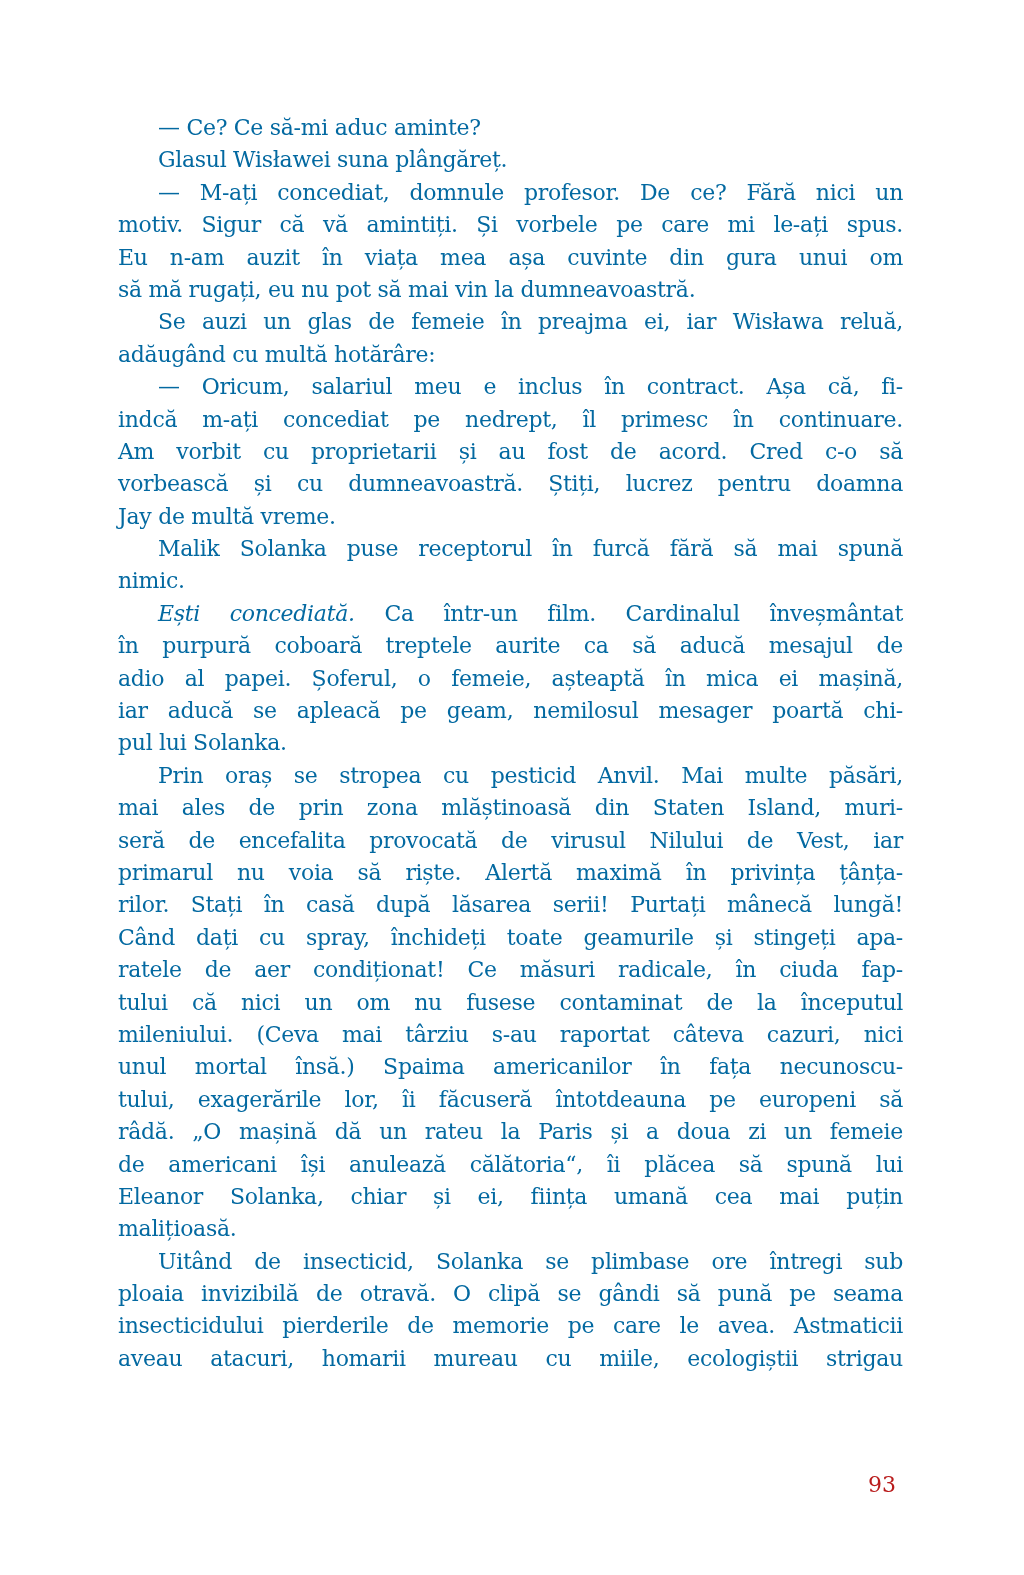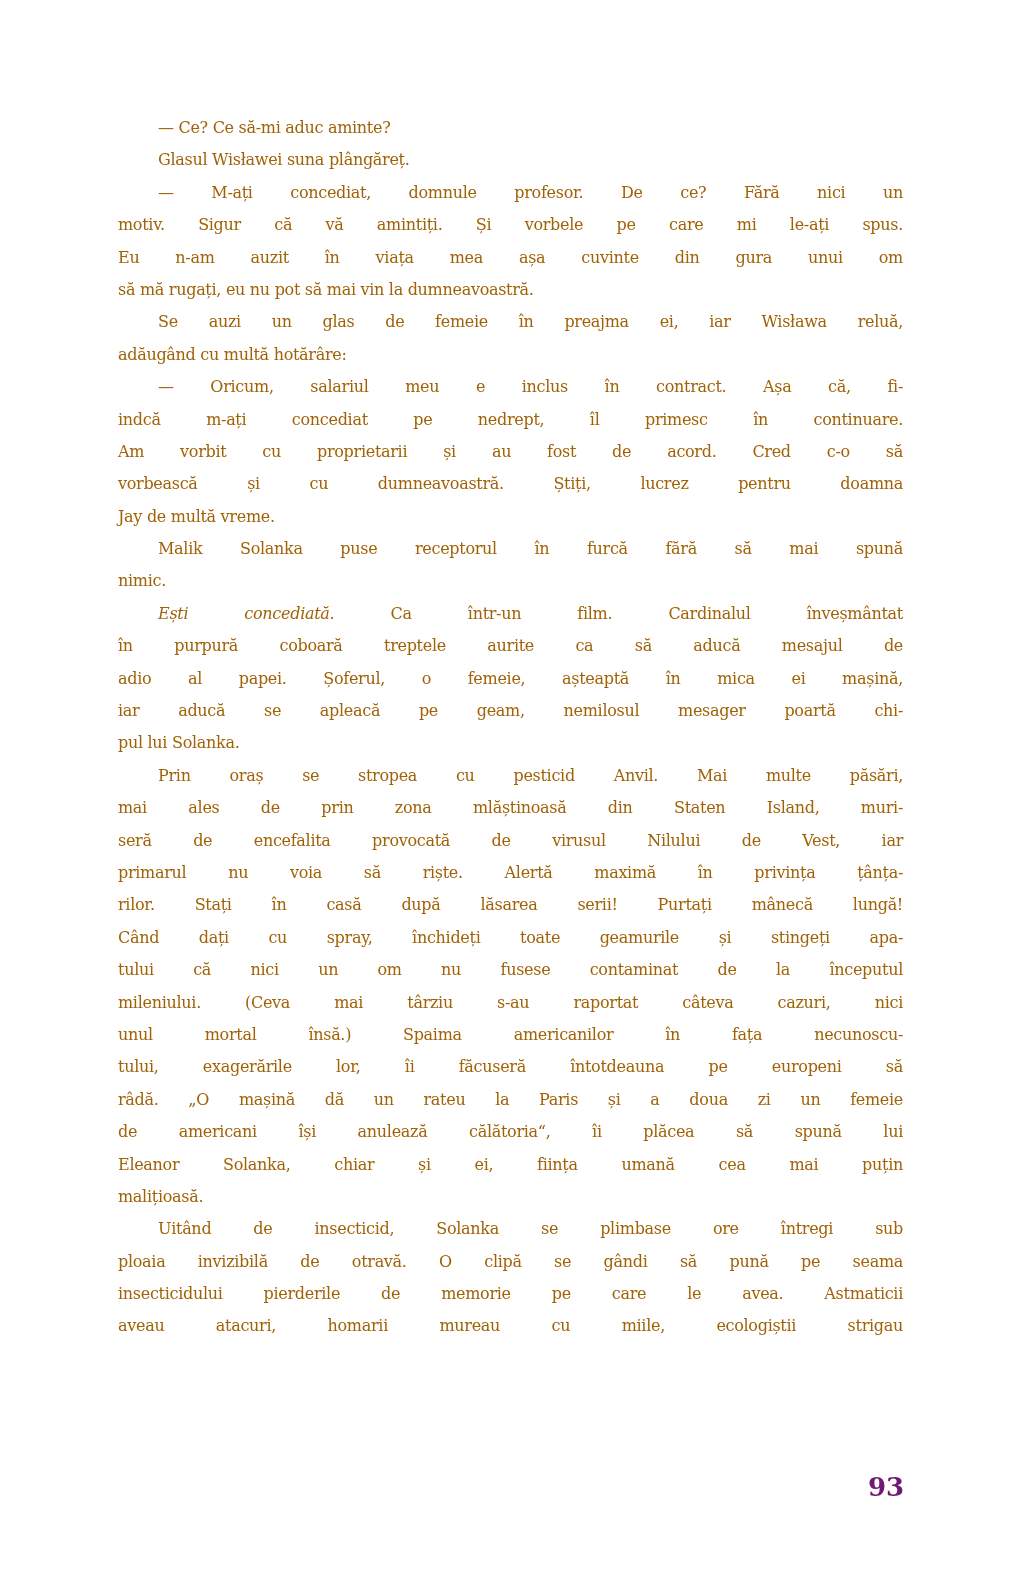--- a/index.html
+++ b/index.html
@@ -1,34 +1,34 @@
 <!DOCTYPE html>
 <html><head>
 <meta charset="utf-8">
 <style>
   html, body { margin: 0; padding: 0; background: #ffffff; }
   body { width: 1024px; height: 1575px; position: relative; overflow: hidden; }
   .page { position: absolute; left: 118px; top: 112px; width: 785px; }
   .line {
     font-family: "DejaVu Serif", serif;
-    font-size: 16px;
-    color: #a16207;
+    font-size: 22px;
+    color: #0369a1;
     height: 32.4px;
     line-height: 32.4px;
     white-space: nowrap;
     text-align: justify;
     text-align-last: justify;
     letter-spacing: -0.3px;
   }
   .line.last { text-align-last: left; }
   .line.indent { padding-left: 40px; }
   .it { font-style: italic; margin-top: 34px; }
   .pagenum {
     position: absolute; left: 868px; top: 1472px;
-    font-family: "DejaVu Serif", serif; font-size: 26px; color: #701a75; font-weight: bold;
+    font-family: "DejaVu Serif", serif; font-size: 22px; color: #b91c1c;
   }
 </style>
 </head>
 <body>
 
 <div class="page" id="page">
     <div class="line indent last"><span>— Ce? Ce să-mi aduc aminte?</span></div>
     <div class="line indent last"><span>Glasul Wisławei suna plângăreț.</span></div>
     <div class="line indent"><span>— M-ați concediat, domnule profesor. De ce? Fără nici un</span></div>
     <div class="line"><span>motiv. Sigur că vă amintiți. Și vorbele pe care mi le-ați spus.</span></div>
@@ -47,20 +47,21 @@
     <div class="line"><span>în purpură coboară treptele aurite ca să aducă mesajul de</span></div>
     <div class="line"><span>adio al papei. Șoferul, o femeie, așteaptă în mica ei mașină,</span></div>
     <div class="line"><span>iar aducă se apleacă pe geam, nemilosul mesager poartă chi-</span></div>
     <div class="line last"><span>pul lui Solanka.</span></div>
     <div class="line indent"><span>Prin oraș se stropea cu pesticid Anvil. Mai multe păsări,</span></div>
     <div class="line"><span>mai ales de prin zona mlăștinoasă din Staten Island, muri-</span></div>
     <div class="line"><span>seră de encefalita provocată de virusul Nilului de Vest, iar</span></div>
     <div class="line"><span>primarul nu voia să riște. Alertă maximă în privința țânța-</span></div>
     <div class="line"><span>rilor. Stați în casă după lăsarea serii! Purtați mânecă lungă!</span></div>
     <div class="line"><span>Când dați cu spray, închideți toate geamurile și stingeți apa-</span></div>
+    <div class="line"><span>ratele de aer condiționat! Ce măsuri radicale, în ciuda fap-</span></div>
     <div class="line"><span>tului că nici un om nu fusese contaminat de la începutul</span></div>
     <div class="line"><span>mileniului. (Ceva mai târziu s-au raportat câteva cazuri, nici</span></div>
     <div class="line"><span>unul mortal însă.) Spaima americanilor în fața necunoscu-</span></div>
     <div class="line"><span>tului, exagerările lor, îi făcuseră întotdeauna pe europeni să</span></div>
     <div class="line"><span>râdă. „O mașină dă un rateu la Paris și a doua zi un femeie</span></div>
     <div class="line"><span>de americani își anulează călătoria“, îi plăcea să spună lui</span></div>
     <div class="line"><span>Eleanor Solanka, chiar și ei, ființa umană cea mai puțin</span></div>
     <div class="line last"><span>malițioasă.</span></div>
     <div class="line indent"><span>Uitând de insecticid, Solanka se plimbase ore întregi sub</span></div>
     <div class="line"><span>ploaia invizibilă de otravă. O clipă se gândi să pună pe seama</span></div>

